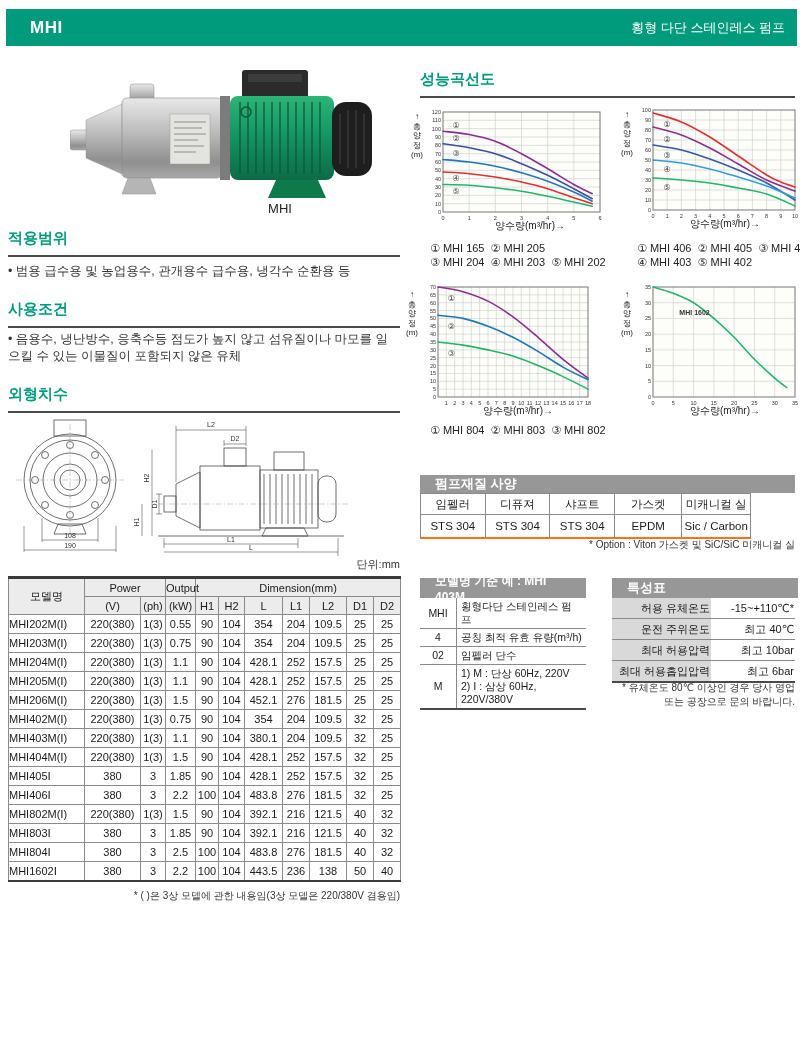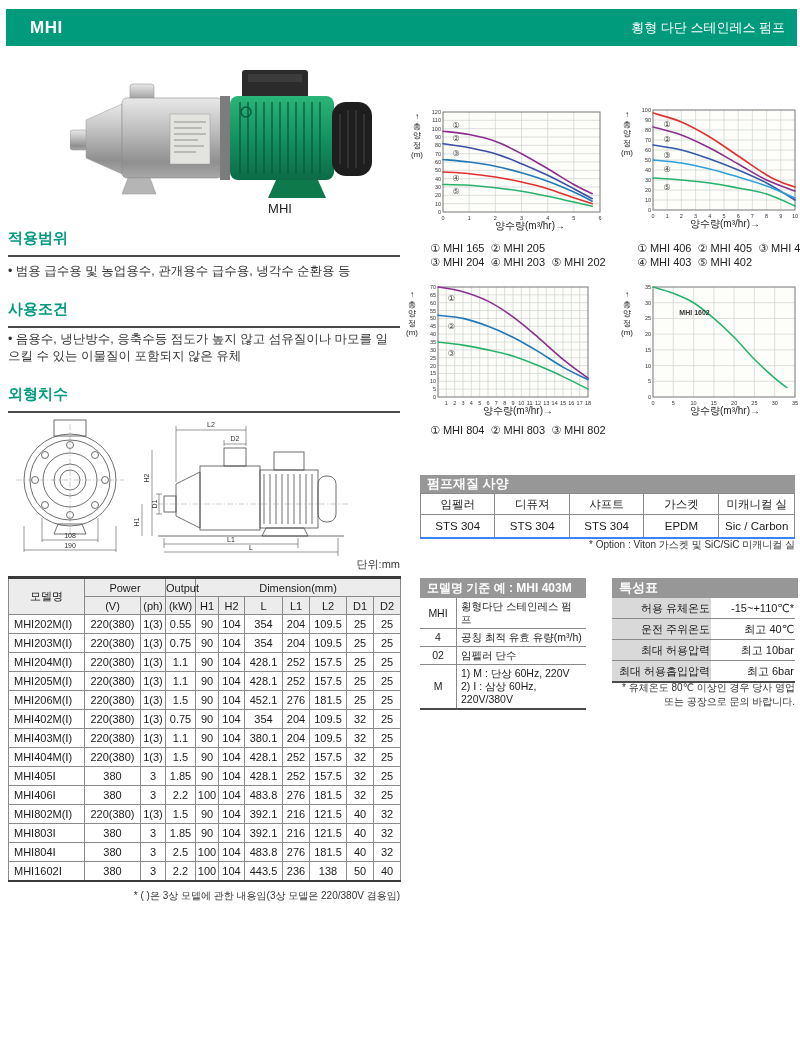--- a/index.html
+++ b/index.html
@@ -19,39 +19,39 @@
   .caption{font-size:13px;color:#222;text-align:center;}
   .unit-note{font-size:11px;color:#333;text-align:right;}
   .fn{font-size:10px;color:#333;line-height:14px;text-align:right;}
   
   .ylab{display:flex;flex-direction:column;align-items:center;width:16px;
         font-size:8px;color:#222;line-height:9.5px;}
   .xlab{font-size:10px;color:#222;text-align:center;}
   .legend{font-size:11px;color:#222;line-height:13.5px;white-space:pre;}
   
   .gray-bar{background:#979797;color:#fff;font-weight:bold;font-size:13px;display:flex;
-            align-items:center;padding:0 7px;}
+            align-items:center;padding:0 15px;}
   table{border-collapse:collapse;}
-  .mat-table{width:375px;font-size:11.5px;color:#1a1a1a;border-bottom:2px solid #3b82f6;}
+  .mat-table{width:331px;font-size:11.5px;color:#1a1a1a;border-bottom:2px solid #f97316;}
   .mat-table td{border:1px solid #8a8a8a;text-align:center;height:18px;width:75px;}
   .mat-table tr.vals td{height:20px;}
   .code-table{width:166px;font-size:10.5px;color:#1a1a1a;border-bottom:2px solid #4a4a4a;}
   .code-table td{border-bottom:1px solid #8a8a8a;padding:2px 4px;line-height:13px;}
   .code-table td.code{width:32px;text-align:center;border-right:1px solid #8a8a8a;padding:2px 2px;}
   .char-table{width:183px;font-size:11px;color:#1a1a1a;border-bottom:2px solid #4a4a4a;}
   .char-table td{border-bottom:1px solid #8a8a8a;height:18px;text-align:right;}
   .char-table td.lbl{width:92px;background:#d9d9d9;padding-left:6px;}
   .char-table td.val{padding-left:8px;}
   
   .spec-table{width:392px;table-layout:fixed;font-size:11px;color:#1a1a1a;
               border-top:3px solid #3a3a3a;border-bottom:2px solid #3a3a3a;}
   .spec-table th,.spec-table td{border:1px solid #8a8a8a;text-align:center;padding:0;font-weight:normal;}
   .spec-table thead th{background:#ececec;height:17px;}
   .spec-table tbody td{height:18px;}
-  .spec-table td.model{text-align:left;padding-left:5px;}
+  .spec-table td.model{text-align:left;}
 </style>
 </head>
 <body>
 
 <div class="page">
 
   <div class="abs hdr-bar">
     <span class="hdr-brand">MHI</span>
     <span class="hdr-sub">횡형 다단 스테인레스 펌프</span>
   </div>
@@ -415,20 +415,21 @@
           <td>443.5</td>
           <td>236</td>
           <td>138</td>
           <td>50</td>
           <td>40</td>
         </tr>
       </tbody>
   </table>
   <div class="abs fn" style="left:8px;top:889px;width:392px;">* ( )은 3상 모델에 관한 내용임(3상 모델은 220/380V 겸용임)</div>
 
+  <div class="abs sec-title w-right" style="left:420px;top:70px;">성능곡선도</div>
 
   <div class="abs ylab" style="left:409px;top:112px;" id="ylab-0">
       <div>↑</div>
       <div>총</div>
       <div>양</div>
       <div>정</div>
       <div>(m)</div>
     </div>
   <div class="abs" style="left:426px;top:108px;" id="chart-0"><svg width="178" height="116">
         <rect x="17" y="4" width="157" height="100" fill="#fdfdfa"></rect>

